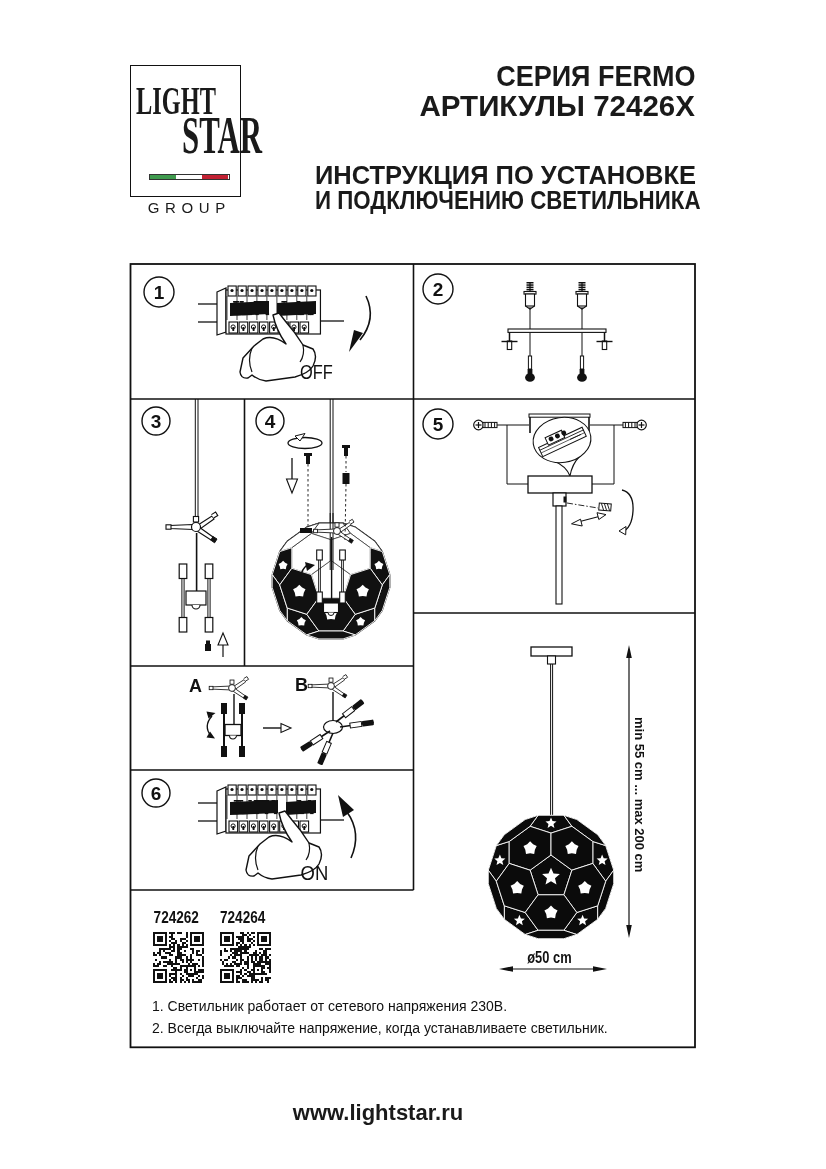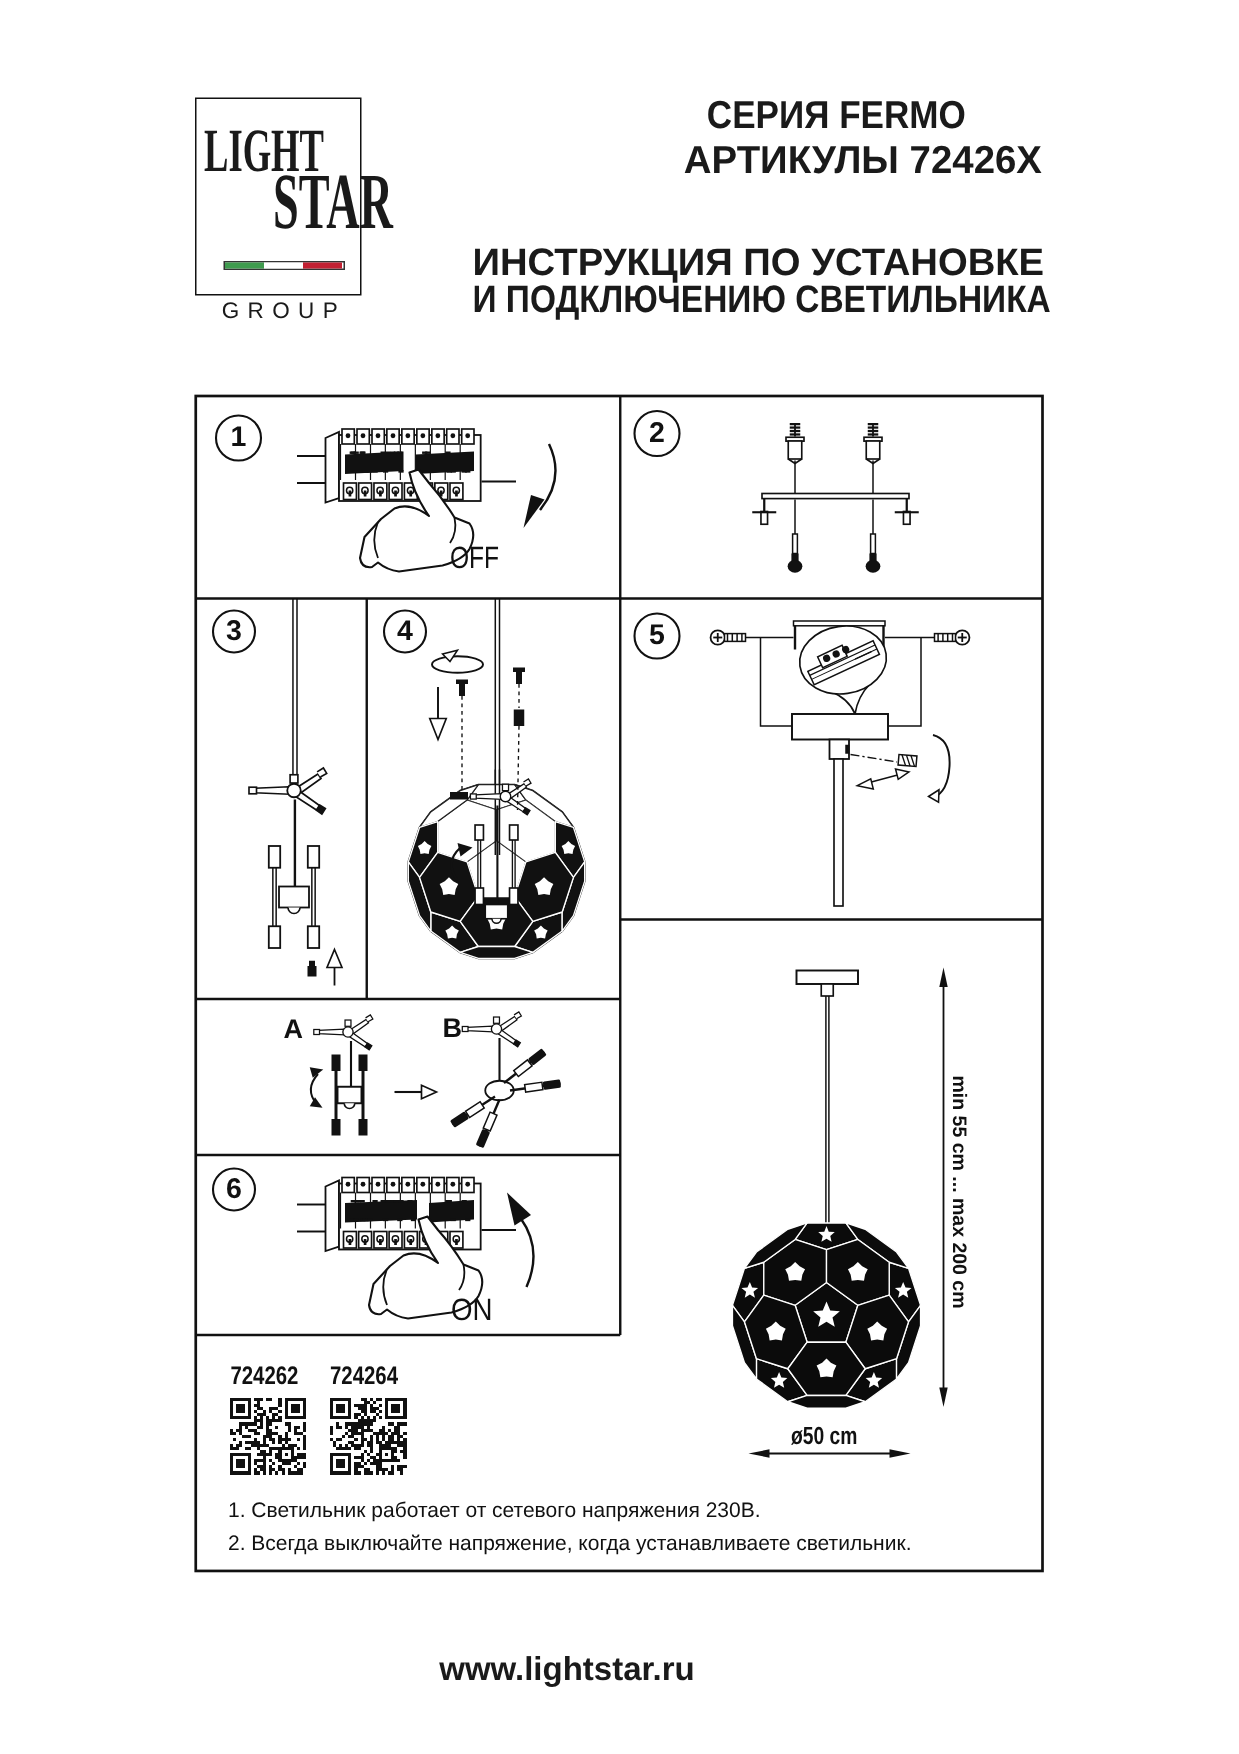--- a/index.html
+++ b/index.html
@@ -818,15 +818,15 @@
 </svg>
 <div style="position:absolute;left:647px;top:717px;transform:rotate(90deg);transform-origin:0 0;font-weight:bold;font-size:13px;white-space:nowrap;">min 55 cm ... max 200 cm</div>
     <div style="position:absolute;left:189px;top:676px;font-weight:bold;font-size:18px;">A</div>
     <div style="position:absolute;left:295px;top:675px;font-weight:bold;font-size:18px;">B</div>
     <div style="position:absolute;left:152px;top:994.5px;font-size:14px;line-height:22.8px;color:#111;">1. Светильник работает от сетевого напряжения 230В.<br>2. Всегда выключайте напряжение, когда устанавливаете светильник.</div>
     <div style="position:absolute;left:130px;top:65px;width:111px;height:132px;border:1.6px solid #111;box-sizing:border-box;"></div>
     <div style="position:absolute;left:136px;top:79.7px;font-family:'Liberation Serif',serif;font-weight:bold;font-size:41px;line-height:41px;color:#1a1a1a;"><span style="display:inline-block;transform:scaleX(0.595);transform-origin:0 50%;white-space:nowrap;">LIGHT</span></div>
     <div style="position:absolute;left:150px;top:108.7px;font-family:'Liberation Serif',serif;font-weight:bold;font-size:53px;line-height:53px;color:#1a1a1a;margin-left:32px;"><span style="display:inline-block;transform:scaleX(0.582);transform-origin:0 50%;white-space:nowrap;">STAR</span></div>
     <div style="position:absolute;left:130px;top:154px;width:113px;text-align:center;font-size:15px;color:#1a1a1a;margin-top:45px;"><span style="display:inline-block;letter-spacing:5.6px;margin-right:-5.6px;">GROUP</span></div>
     <div style="position:absolute;left:148.5px;top:173.5px;width:81px;height:6px;border:1px solid #333;box-sizing:border-box;font-size:0;"><span style="display:inline-block;width:33%;height:100%;background:#3f9b4e;"></span><span style="display:inline-block;width:34%;height:100%;background:#fff;"></span><span style="display:inline-block;width:33%;height:100%;background:#c22032;"></span></div>
-    <div style="position:absolute;right:131px;top:60.5px;text-align:left;font-weight:bold;font-size:26px;line-height:30px;color:#1a1a1a;white-space:nowrap;"><span style="display:inline-block;transform:scaleX(0.9);transform-origin:100% 50%;">СЕРИЯ FERMO</span><br><span style="display:inline-block;transform:scaleX(0.984);transform-origin:100% 50%;">АРТИКУЛЫ 72426X</span></div>
+    <div style="position:absolute;right:131px;top:60.5px;text-align:right;font-weight:bold;font-size:30px;line-height:30px;color:#1a1a1a;white-space:nowrap;"><span style="display:inline-block;transform:scaleX(0.9);transform-origin:100% 50%;">СЕРИЯ FERMO</span><br><span style="display:inline-block;transform:scaleX(0.984);transform-origin:100% 50%;">АРТИКУЛЫ 72426X</span></div>
     <div style="position:absolute;left:315px;top:143.3px;font-weight:bold;font-size:25.5px;line-height:25px;color:#1a1a1a;white-space:nowrap;"><span style="display:inline-block;margin-top:20px;">ИНСТРУКЦИЯ ПО УСТАНОВКЕ</span><br><span style="display:inline-block;transform:scaleX(0.875);transform-origin:0 50%;">И ПОДКЛЮЧЕНИЮ СВЕТИЛЬНИКА</span></div>
     <div style="position:absolute;left:0;top:1100px;width:756px;text-align:center;font-weight:bold;font-size:22px;color:#1a1a1a;">www.lightstar.ru</div>
 </div>
 </body></html>

